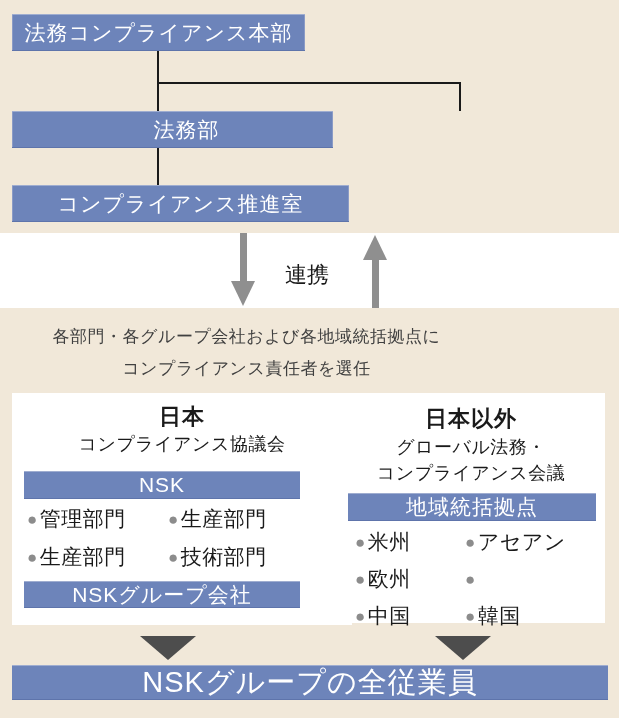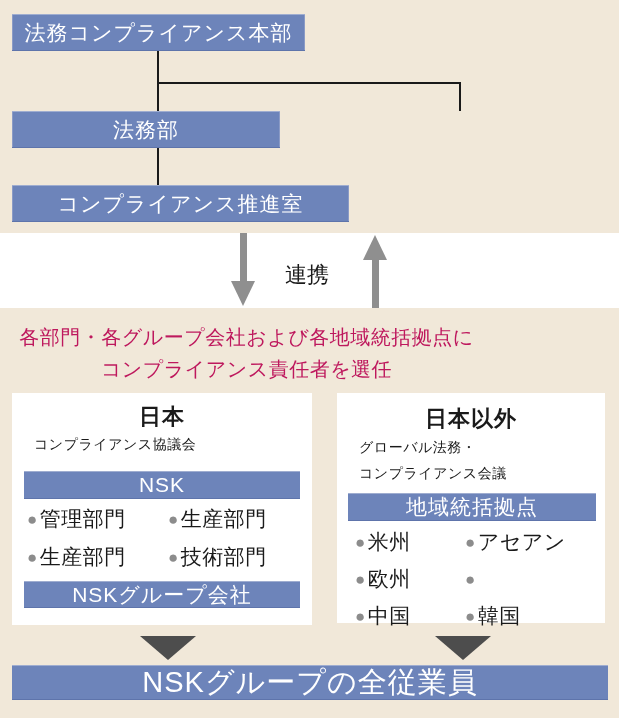--- a/index.html
+++ b/index.html
@@ -36,31 +36,31 @@
     position:absolute;width:0;height:0;
     border-left:12px solid transparent;border-right:12px solid transparent;
     border-bottom:25px solid #8f8f8f;
   }
   .linkage{
     position:absolute;left:272px;top:262px;width:70px;
     text-align:center;font-size:22px;line-height:26px;color:#1a1a1a;
   }
   .note{
     position:absolute;left:0;top:321px;width:493px;
-    text-align:center;font-size:20px;line-height:32px;color:#be185d;
+    text-align:center;font-size:17px;line-height:32px;color:#404040;
     letter-spacing:0.5px;
   }
   .panel{position:absolute;background:#ffffff;}
   .panel-heading{
     position:absolute;left:0;width:100%;text-align:center;
     font-size:22px;font-weight:700;letter-spacing:1px;
   }
   .panel-sub{
-    position:absolute;left:0;width:100%;text-align:left;
-    font-size:14px;line-height:26px;letter-spacing:0.5px;margin-left:22px;
+    position:absolute;left:0;width:100%;text-align:center;
+    font-size:18px;line-height:26px;letter-spacing:0.5px;
   }
   .inner-bar{
     position:absolute;
     background:#6d84ba;color:#fff;
     display:flex;align-items:center;justify-content:center;
     font-size:21px;font-weight:400;letter-spacing:1px;
     box-shadow:inset 0 1px 0 #9fadd0, inset 0 -1px 0 #5e74ab;
   }
   .bullets{
     position:absolute;display:grid;
@@ -88,41 +88,41 @@
 
 <div class="canvas">
 
   <div class="bluebox" style="left:12px;top:14px;width:293px;height:37px;">法務コンプライアンス本部</div>
 
   <div class="line" style="left:157px;top:51px;width:2px;height:60px;"></div>
   <div class="line" style="left:157px;top:82px;width:304px;height:2px;"></div>
   <div class="line" style="left:459px;top:82px;width:2px;height:29px;"></div>
   <div class="line" style="left:157px;top:148px;width:2px;height:37px;"></div>
 
-  <div class="bluebox" style="left:12px;top:111px;width:268px;height:37px;">法務部</div>
+  <div class="bluebox" style="left:12px;top:111px;width:293px;height:37px;padding-left:28px;">法務部</div>
 
 
   <div class="bluebox" style="left:12px;top:185px;width:337px;height:37px;">コンプライアンス推進室</div>
 
   <div class="whiteband"></div>
 
   <div class="arrow-shaft" style="left:240px;top:233px;width:7px;height:49px;"></div>
   <div class="tri-down-gray" style="left:231px;top:281px;"></div>
 
   <div class="tri-up-gray" style="left:363px;top:235px;"></div>
   <div class="arrow-shaft" style="left:372px;top:259px;width:7px;height:49px;"></div>
 
   <div class="linkage">連携</div>
 
   <div class="note">
     <div>各部門・各グループ会社および各地域統括拠点に</div>
     <div>コンプライアンス責任者を選任</div>
   </div>
 
-  <div class="panel" style="left:12px;top:393px;width:300px;height:232px;">
+  <div class="panel" style="left:12px;top:393px;width:300px;height:232px;padding-left:40px;">
     <div class="panel-heading" style="top:9px;">日本</div>
     <div class="panel-sub" style="top:38px;">コンプライアンス協議会</div>
     <div class="inner-bar" style="left:12px;top:78px;width:276px;height:28px;">NSK</div>
     <div class="bullets left-grid" style="left:15px;top:112px;width:272px;">
       <span class="bullet-item">
         <span class="bullet-dot">●</span>
         <span>管理部門</span>
       </span>
       <span class="bullet-item">
         <span class="bullet-dot">●</span>

